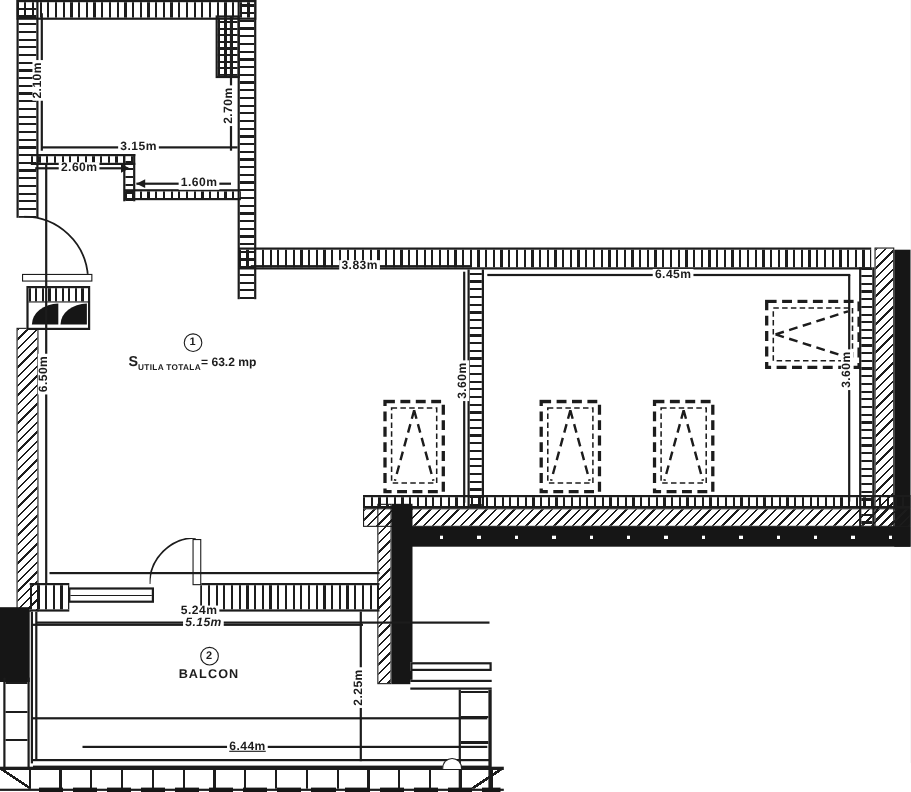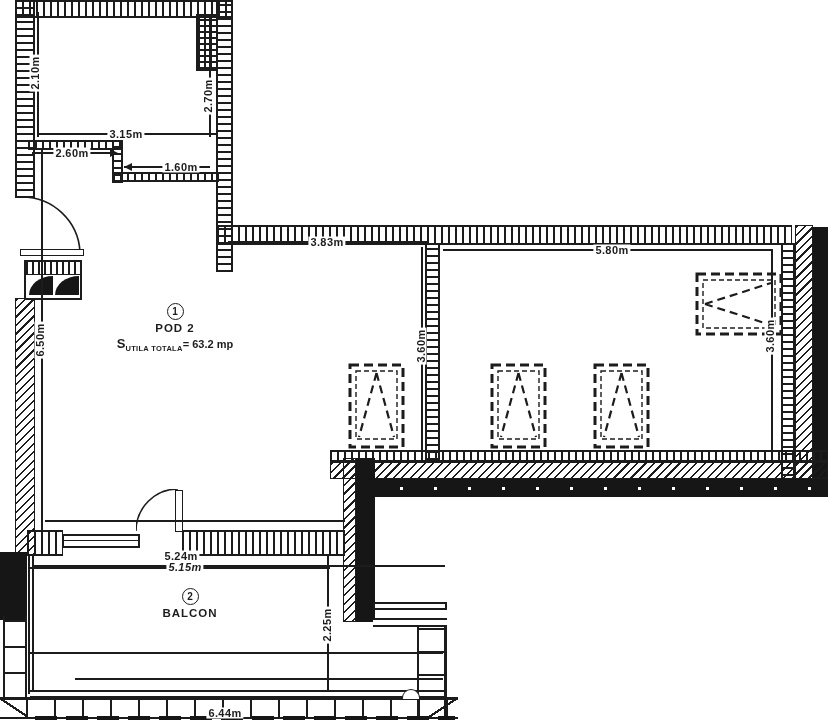--- a/index.html
+++ b/index.html
@@ -154,32 +154,31 @@
   <div class="abs dl-h" style="left:30px;top:567px;width:300px;"></div>
   <div class="abs dl-v" style="left:327px;top:556px;height:136px;"></div>
   <div class="abs dl-h" style="left:75px;top:678px;width:368px;"></div>
 
   <span class="dim vert" style="left:35px;top:73px;">2.10m</span>
   <span class="dim vert" style="left:208px;top:96px;">2.70m</span>
   <span class="dim" style="left:126px;top:134px;">3.15m</span>
   <span class="dim" style="left:72px;top:153px;">2.60m</span>
   <span class="dim" style="left:168px;top:167px;margin-left:13px;">1.60m</span>
   <span class="dim" style="left:327px;top:242px;">3.83m</span>
-  <span class="dim" style="left:612px;top:250px;">5.80m</span>
+  <span class="dim" style="left:612px;top:250px;">6.45m</span>
   <span class="dim vert" style="left:40px;top:340px;">6.50m</span>
   <span class="dim vert" style="left:421px;top:346px;">3.60m</span>
   <span class="dim vert" style="left:770px;top:336px;">3.60m</span>
   <span class="dim" style="left:181px;top:521px;margin-top:35px;">5.24m</span>
   <span class="dim" style="left:185px;top:567px;font-style:italic;">5.15m</span>
   <span class="dim vert" style="left:327px;top:625px;">2.25m</span>
-  <span class="dim" style="left:225px;top:713px;">6.44m</span>
+  <span class="dim" style="left:225px;top:679px;text-decoration:underline;">6.44m</span>
 
   <div class="room-label" style="left:90px;top:300px;width:170px;">
     <span class="circ-num">1</span>
-    <div class="room-name">POD 2</div>
     <div class="area-line"><span class="s-big">S</span><span class="s-sub">UTILA TOTALA</span><span>= 63.2 mp</span></div>
   </div>
   <div class="room-label" style="left:105px;top:585px;width:170px;">
     <span class="circ-num">2</span>
     <div class="room-name">BALCON</div>
   </div>
 
 </div>
 
 </body></html>

